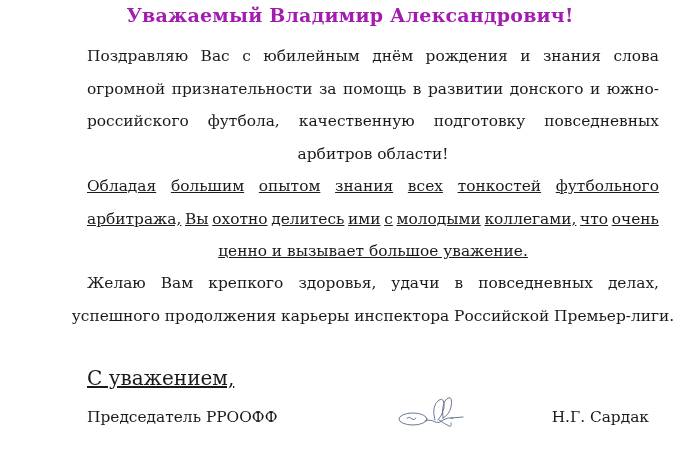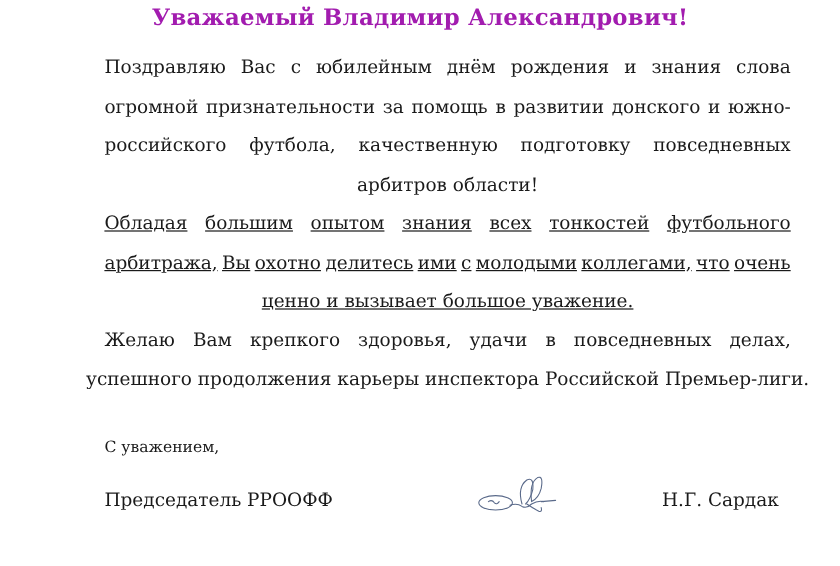--- a/index.html
+++ b/index.html
@@ -46,21 +46,22 @@
       line-height: 32.5px;
       white-space: nowrap;
     }
     .row.left {
       justify-content: center;
     }
     .closing {
       position: absolute;
       left: 87px;
       top: 366px;
-      font-size: 13px;
+      font-size: 20px;
+      text-decoration: underline;
     }
     .sign-row {
       position: absolute;
       left: 87px;
       top: 408px;
       width: 562px;
       font-size: 15.4px;
     }
     .sign-title {
       position: absolute;

